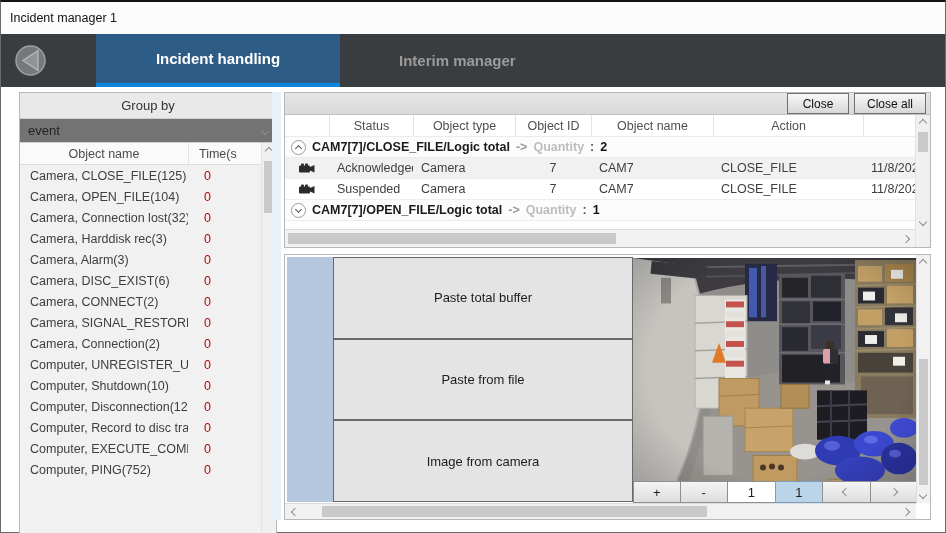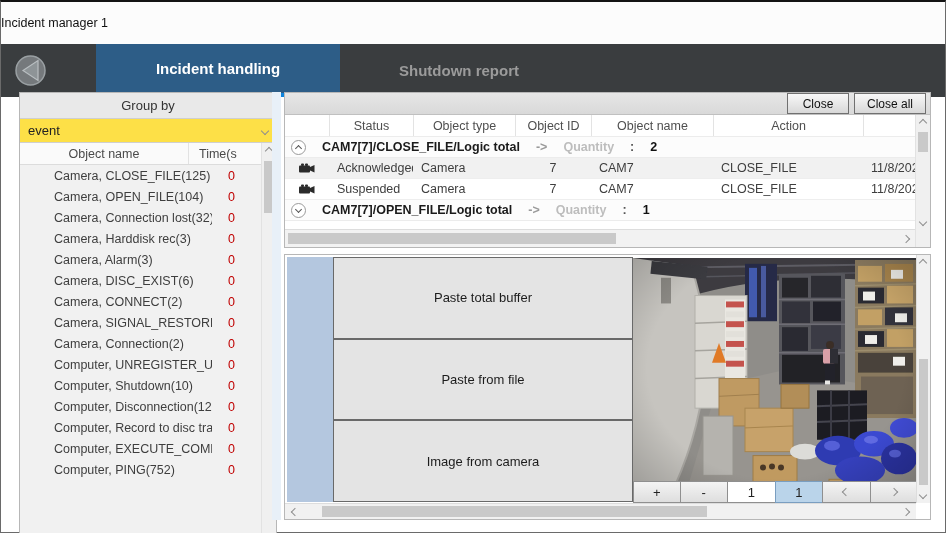--- a/index.html
+++ b/index.html
@@ -3,22 +3,22 @@
 <meta charset="utf-8">
 <style>
   html,body{margin:0;padding:0;background:#ffffff;}
   body{width:946px;height:533px;overflow:hidden;font-family:"Liberation Sans",sans-serif;}
   *{box-sizing:border-box;}
 
   .window{position:relative;width:946px;height:533px;background:#fff;
           border:1px solid #6a6a6a;border-top:2px solid #141414;}
 
   
-  .titlebar{height:42px;background:#fcfcfc;display:flex;align-items:center;
-            font-size:12.5px;color:#111;}
+  .titlebar{height:32px;background:#fcfcfc;display:flex;align-items:center;
+            padding-left:9px;font-size:12.5px;color:#111;}
 
   
   .appheader{position:relative;height:53px;background:#3a3d3f;}
   .logo{position:absolute;left:13px;top:10px;width:33px;height:33px;}
   .tab{position:absolute;top:0;bottom:0;display:flex;align-items:center;justify-content:center;
        font-size:15px;font-weight:bold;cursor:default;}
   .tab.active{left:95px;width:244px;background:#2d5d87;color:#fff;border-bottom:4px solid #0d84dd;}
   .tab.inactive{left:398px;width:120px;color:#9b9b9b;justify-content:flex-start;}
 
   
@@ -27,32 +27,32 @@
   .chev.down{transform:rotate(45deg);}
   .chev.left{transform:rotate(135deg);}
   .chev.right{transform:rotate(-45deg);}
   .sb-thumb{background:#c9c9c9;}
 
   
   .left-panel{position:absolute;left:18px;top:90px;width:258px;height:508px;
               border:1px solid #b7b7b7;background:#f1f1f1;display:flex;flex-direction:column;}
   .groupby-header{height:26px;background:#e9e9e9;border-bottom:1px solid #cfcfcf;
                   display:flex;align-items:center;justify-content:center;font-size:13px;color:#333;}
-  .dropdown{height:24px;background:#fde047;border-bottom:1px solid #cfcfcf;display:flex;
+  .dropdown{height:24px;background:#737373;border-bottom:1px solid #cfcfcf;display:flex;
             align-items:center;padding:8px 8px;font-size:13px;color:#222;}
   .dropdown .chev{margin-left:auto;}
   .list-wrap{flex:1;display:flex;min-height:0;}
   .list-main{flex:1;display:flex;flex-direction:column;min-width:0;}
   .list-header{height:22px;background:#fafafa;border-bottom:1px solid:#dcdcdc;border-bottom:1px solid #dcdcdc;
                display:grid;grid-template-columns:168px 1fr;font-size:12.5px;color:#4a4a4a;}
   .list-header .hname{display:flex;align-items:center;justify-content:center;}
   .list-header .htime{display:flex;align-items:center;padding-left:10px;border-left:1px solid #e2e2e2;
                       white-space:nowrap;overflow:hidden;}
   .lp-rows{flex:1;overflow:hidden;}
-  .lp-row{height:21px;display:grid;grid-template-columns:168px 1fr;align-items:center;padding-left:24px;}
+  .lp-row{height:21px;display:grid;grid-template-columns:168px 1fr;align-items:center;}
   .lp-name{padding-left:10px;font-size:12.5px;color:#3e3e3e;white-space:nowrap;overflow:hidden;}
   .lp-time{padding-left:16px;font-size:12.5px;color:#c00000;}
   .list-vscroll{width:15px;background:#f0f0f0;border-left:1px solid #e2e2e2;position:relative;}
   .list-vscroll .arr-up{position:absolute;top:5px;left:4px;}
   .list-vscroll .vthumb{position:absolute;top:18px;left:2px;right:2px;height:52px;}
   .list-vscroll .arr-dn{position:absolute;bottom:6px;left:4px;}
   .hscroll{height:18px;background:#f2f2f2;border-top:1px solid #ddd;position:relative;}
   .hscroll .arr-l{position:absolute;left:6px;top:6px;}
   .hscroll .arr-r{position:absolute;right:6px;top:6px;}
   .hscroll .hthumb{position:absolute;top:3px;bottom:3px;}
@@ -68,21 +68,21 @@
   .btn{height:21px;min-width:62px;padding:0 12px;font-size:12px;color:#111;
        background:linear-gradient(#f8f8f8,#d8d8d8);border:1px solid #707070;
        display:flex;align-items:center;justify-content:center;}
   .itable-wrap{flex:1;display:flex;min-height:0;}
   .itable{flex:1;display:flex;flex-direction:column;min-width:0;}
   .igrid{display:grid;grid-template-columns:44px 84px 102px 76px 122px 150px 1fr;align-items:center;}
   .itable-header{height:22px;font-size:12.5px;color:#4f4f4f;border-bottom:1px solid #ececec;}
   .itable-header > div{display:flex;align-items:center;justify-content:center;height:100%;
                        border-left:1px solid #e3e3e3;}
   .itable-header > div:first-child{border-left:none;}
-  .grow{height:21px;display:flex;align-items:center;gap:16px;padding-left:6px;background:#fcfcfc;
+  .grow{height:21px;display:flex;align-items:center;gap:6px;padding-left:6px;background:#fcfcfc;
         border-bottom:1px solid #ececec;font-size:12.5px;white-space:nowrap;overflow:hidden;}
   .gcirc{width:15px;height:15px;border-radius:50%;border:1px solid #9a9a9a;background:#fff;
          display:flex;align-items:center;justify-content:center;flex:none;}
   .gcirc .chev{width:5px;height:5px;border-color:#555;}
   .gcirc .chev.up{margin-top:2px;}
   .gcirc .chev.down{margin-top:-2px;}
   .gtitle{font-weight:bold;color:#1a1a1a;}
   .garrow{color:#9a9a9a;font-weight:bold;}
   .gqlabel{color:#bdbdbd;font-weight:bold;}
   .gqsep{color:#555;font-weight:bold;}
@@ -139,21 +139,21 @@
 
   <div class="appheader">
     <svg class="logo" viewBox="0 0 33 33">
       <circle cx="16.5" cy="16.5" r="14.5" fill="#75797c" stroke="#9aa0a3" stroke-width="1.5"></circle>
       <polygon points="9,16.5 24,6.5 24,26.5" fill="#8e9497" stroke="#b9bec1" stroke-width="1.2"></polygon>
     </svg>
     <div class="tab active">
       <span>Incident handling</span>
     </div>
     <div class="tab inactive">
-      <span>Shutdown report</span>
+      <span>Interim manager</span>
     </div>
   </div>
 
   <div class="left-panel">
     <div class="groupby-header">
       <span>Group by</span>
     </div>
     <div class="dropdown">
       <span>event</span>
       <span class="chev down"></span>

